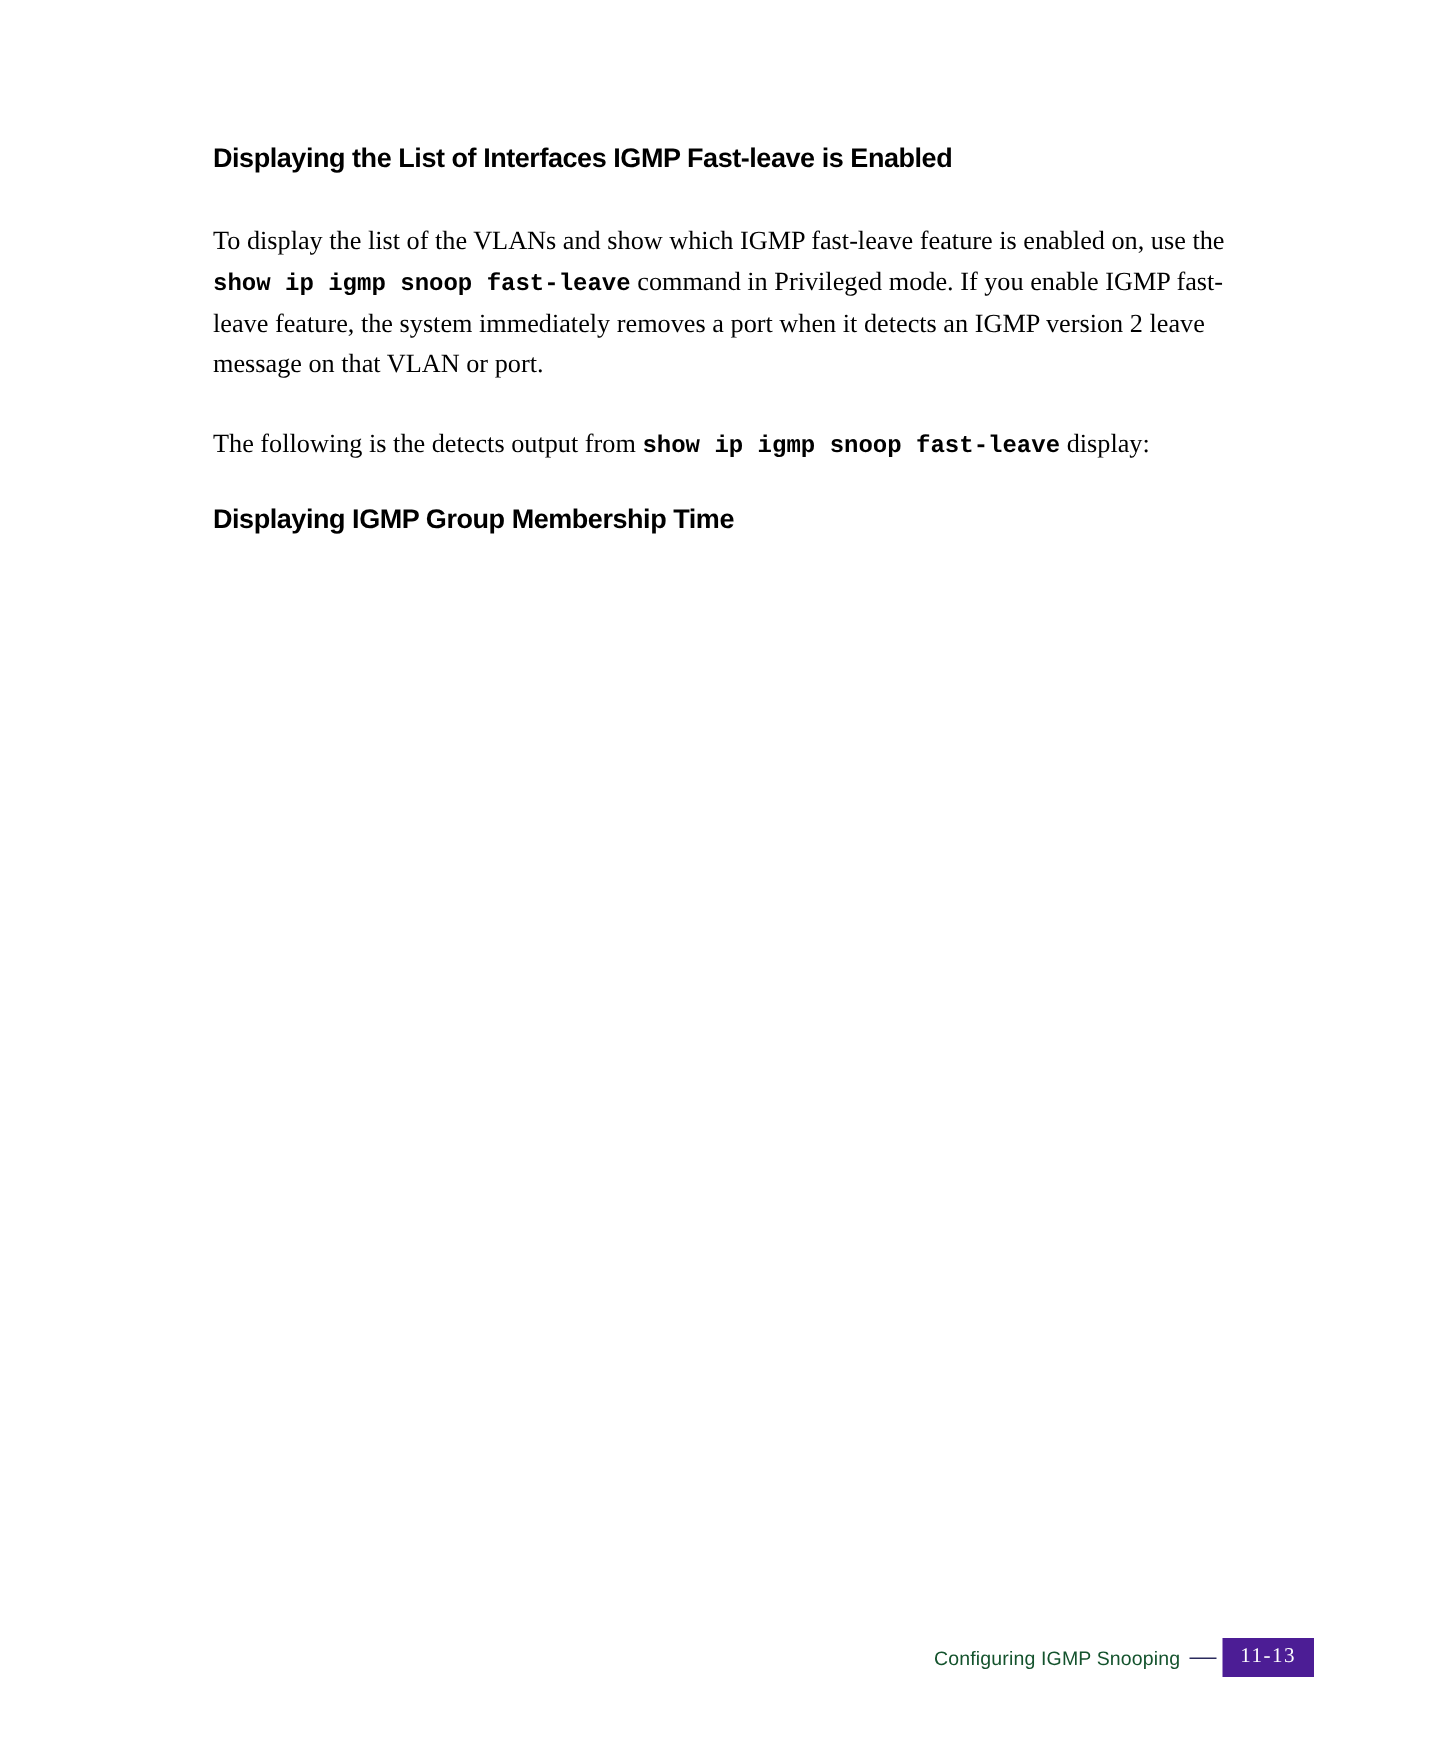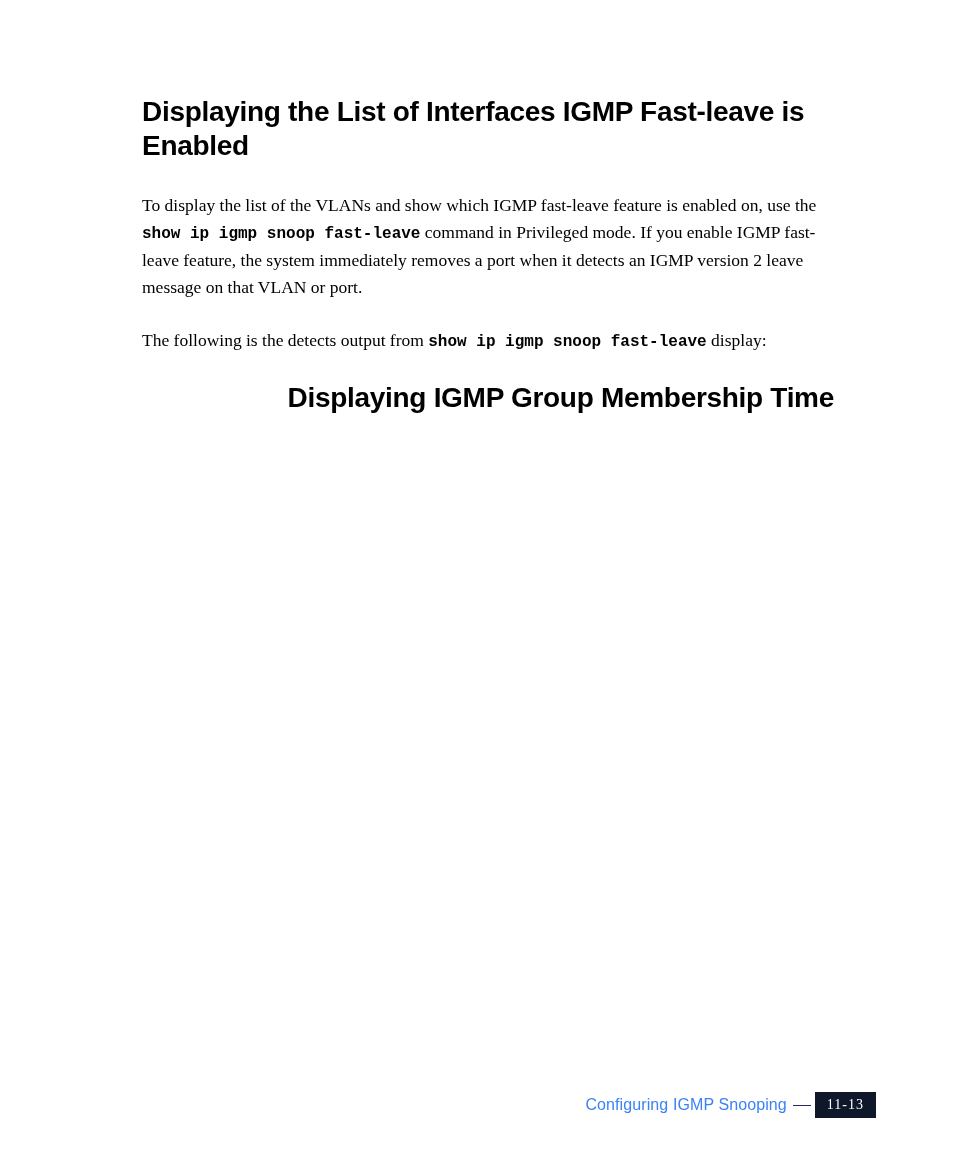--- a/index.html
+++ b/index.html
@@ -10,21 +10,21 @@
     font-family: Georgia, 'Times New Roman', serif;
     color: #000;
     position: relative;
   }
   .page {
     padding: 95px 120px 0 142px;
   }
   h2.section-heading {
     font-family: 'Arial Black', 'Helvetica Neue', Arial, sans-serif;
     font-weight: 900;
-    font-size: 28px;
+    font-size: 18px;
     letter-spacing: -0.3px;
     margin-bottom: 30px;
     line-height: 1.2;
   }
   p.body-text {
     font-family: 'Book Antiqua', Palatino, Georgia, serif;
     font-size: 17.5px;
     line-height: 1.55;
     margin-bottom: 26px;
   }
@@ -34,43 +34,43 @@
     font-size: 16px;
   }
   pre.code-block {
     font-family: 'Courier New', Courier, monospace;
     font-size: 15px;
     line-height: 1.5;
     white-space: pre;
     margin-bottom: 50px;
   }
   pre.code-block .bold { font-weight: bold; }
-  .section2 { margin-top: 10px; text-align: right; }
+  .section2 { margin-top: 10px; }
   .footer {
     position: absolute;
     bottom: 50px;
     right: 78px;
     display: flex;
     align-items: center;
     font-family: 'Arial Narrow', Arial, sans-serif;
   }
   .footer-text {
-    font-size: 16px;
-    color: #3b82f6;
+    font-size: 13px;
+    color: #14532d;
     letter-spacing: 0.1px;
     margin-left: 48px;
   }
   .footer-dash {
     width: 18px;
     height: 1px;
     background: #2a2a5c;
     margin: 0 4px 0 6px;
   }
   .page-number-box {
-    background: #0f172a;
+    background: #4c1d95;
     color: #fff;
     font-family: Georgia, serif;
     font-size: 14px;
     letter-spacing: 1px;
     padding: 5px 12px 5px 12px;
     font-variant-numeric: oldstyle-nums;
   }
 </style>
 </head>
 <body>

